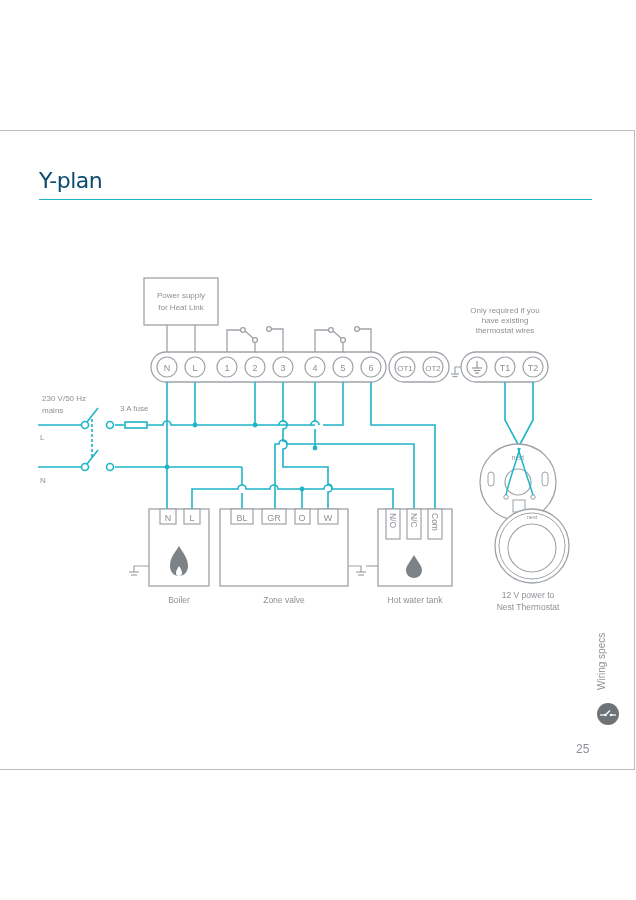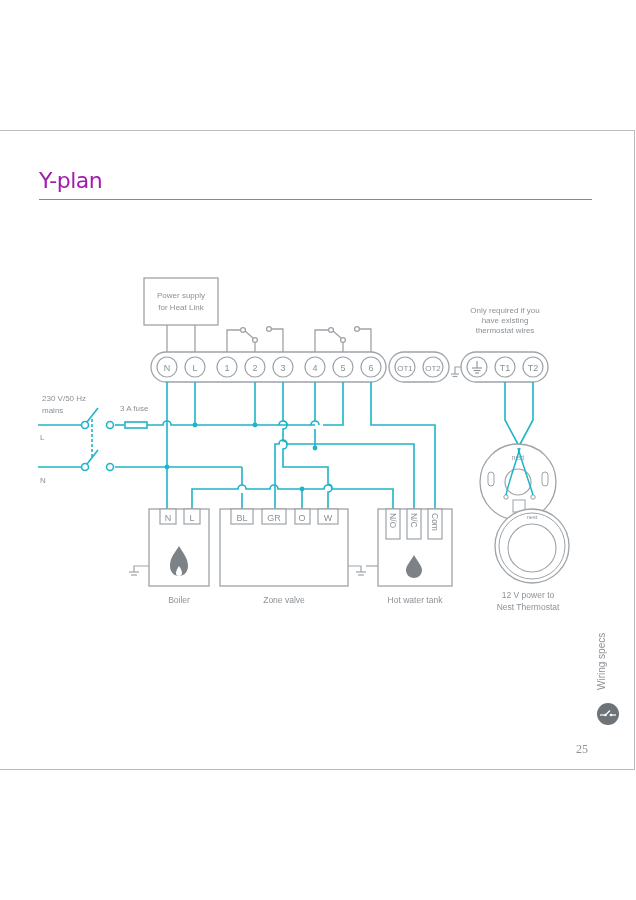--- a/index.html
+++ b/index.html
@@ -1,29 +1,29 @@
 <!DOCTYPE html>
 <html><head>
 <meta charset="utf-8">
 <style>
   html, body { margin: 0; padding: 0; background: #ffffff; }
   body { width: 636px; height: 900px; position: relative; overflow: hidden;
          font-family: "DejaVu Sans", sans-serif; }
   .page-frame { position: absolute; left: 0; top: 130px; width: 634px; height: 638px;
                 border: 1px solid #b9bcbf; border-left: none; background: #fff; }
-  .title { position: absolute; left: 39px; top: 168px; font-size: 22px; color: #a21caf;
+  .title { position: absolute; left: 39px; top: 168px; font-size: 22px; color: #0c4a6e;
            font-family: "DejaVu Sans", sans-serif; letter-spacing: -0.5px; }
   .title-rule { position: absolute; left: 39px; top: 199px; width: 553px; height: 1px;
                 background: #1fb4c8; }
   svg.diagram { position: absolute; left: 0; top: 0; }
   .lbl { font-family: "Liberation Sans", sans-serif; fill: #8c9196; }
   .side-label { position: absolute; left: 596px; top: 690px; transform: rotate(-90deg);
                 transform-origin: left top; font-family: "Liberation Sans", sans-serif;
                 font-size: 10px; color: #8c9196; white-space: nowrap; }
-  .page-number { position: absolute; left: 576px; top: 742px; font-family: Liberation Serif, serif;
+  .page-number { position: absolute; left: 576px; top: 742px; font-family: Liberation Sans, sans-serif;
                  font-size: 12px; color: #8c9196; }
   .section-badge { position: absolute; left: 597px; top: 703px; width: 22px; height: 22px;
                    border-radius: 50%; background: #6e7378; }
 </style>
 </head>
 <body>
 
 <div class="page-frame"></div>
 <div class="title">Y-plan</div>
 <div class="title-rule"></div>

